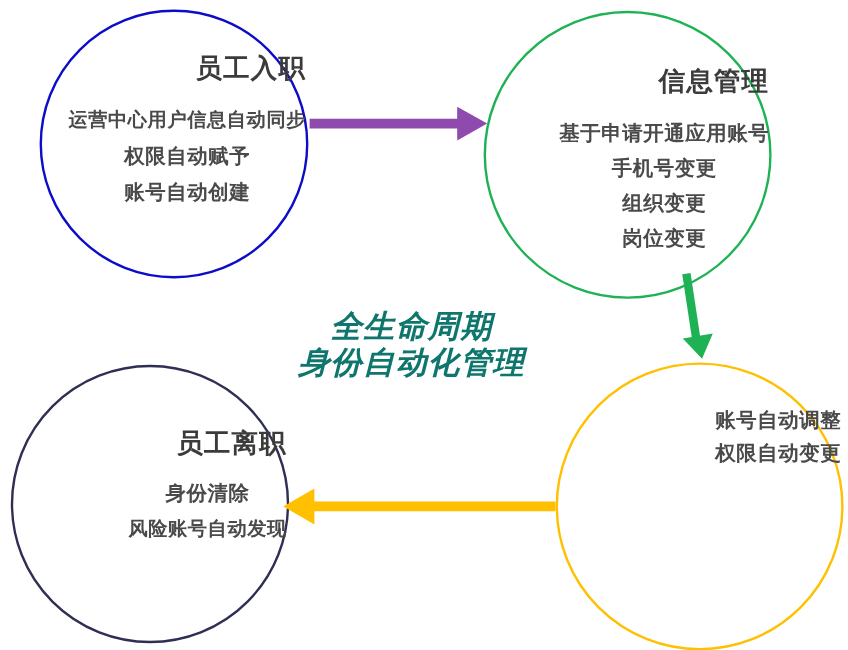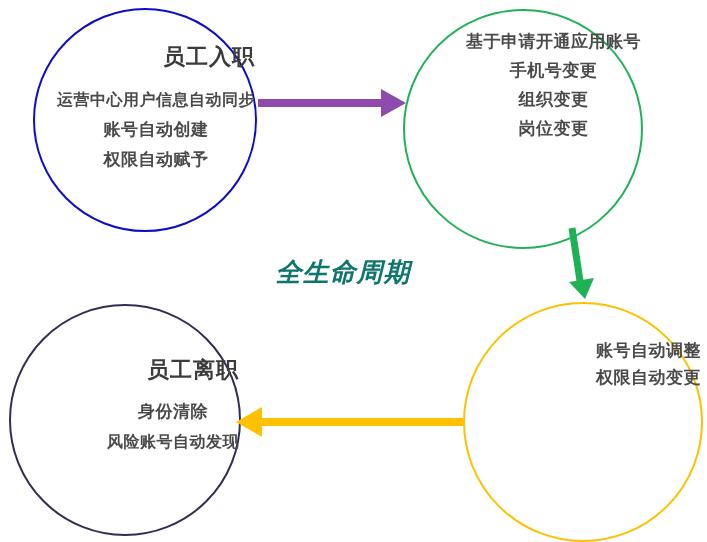--- a/index.html
+++ b/index.html
@@ -35,21 +35,21 @@
   }
   .node-line {
     font-size: 17px;
     font-weight: bold;
     color: #4a4a4a;
     letter-spacing: 0.5px;
   }
   
   .c1 { left: 33px; top: 8px; width: 224px; height: 224px; }
   .c1 .node-title { margin-top: 34px; }
-  .c1 .node-lines { margin-top: 16px; font-family: Liberation Mono, monospace; }
+  .c1 .node-lines { margin-top: 16px; }
   .c1 .node-line { line-height: 30px; }
   .c1 .node-line:first-child { font-size: 16px; }
   
   .c2 { left: 403px; top: 9px; width: 240px; height: 240px; }
   .c2 .node-title { margin-top: 44px; }
   .c2 .node-lines { margin-top: 16px; }
   .c2 .node-line { line-height: 29px; }
   
   .c3 { left: 463px; top: 302px; width: 240px; height: 240px; }
   .c3 .node-title { margin-top: 45px; }
@@ -83,26 +83,27 @@
 </style>
 </head>
 <body>
 
 <div class="canvas">
 
   <div class="circle c1" style="border-color: rgb(13, 13, 200);">
     <div class="node-title">员工入职</div>
     <div class="node-lines">
       <div class="node-line">运营中心用户信息自动同步</div>
+      <div class="node-line">权限自动赋予</div>
       <div class="node-line">账号自动创建</div>
-      <div class="node-line">权限自动赋予</div>
     </div>
   </div>
 
   <div class="circle c2" style="border-color: rgb(31, 178, 84);">
+    <div class="node-title">信息管理</div>
     <div class="node-lines">
       <div class="node-line">基于申请开通应用账号</div>
       <div class="node-line">手机号变更</div>
       <div class="node-line">组织变更</div>
       <div class="node-line">岗位变更</div>
     </div>
   </div>
 
   <div class="circle c3" style="border-color: rgb(255, 192, 0);">
     <div class="node-lines">
@@ -114,20 +115,21 @@
   <div class="circle c4" style="border-color: rgb(47, 47, 85);">
     <div class="node-title">员工离职</div>
     <div class="node-lines">
       <div class="node-line">身份清除</div>
       <div class="node-line">风险账号自动发现</div>
     </div>
   </div>
 
   <div class="caption" style="color: #0f766e;">
     <div>全生命周期</div>
+    <div>身份自动化管理</div>
   </div>
 
   <svg class="arrows" viewBox="0 0 707 542" xmlns="http://www.w3.org/2000/svg">
     <g>
       <line x1="258" y1="103" x2="384" y2="103" stroke-width="8" stroke="#8E4BAD"></line>
       <polygon points="406,103 381,89 381,117" fill="#8E4BAD"></polygon>
     </g>
     <g>
       <line x1="572" y1="228" x2="580" y2="281" stroke-width="7" stroke="#1FB254"></line>
       <polygon points="585,299 594,278 569,282" fill="#1FB254"></polygon>

